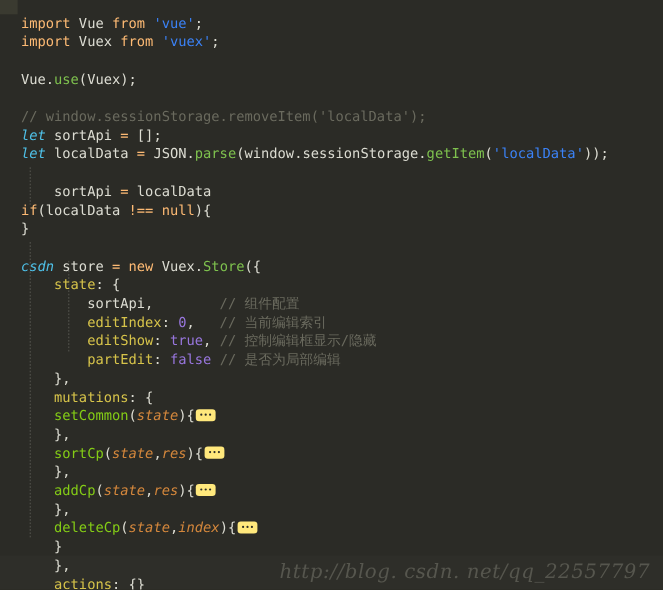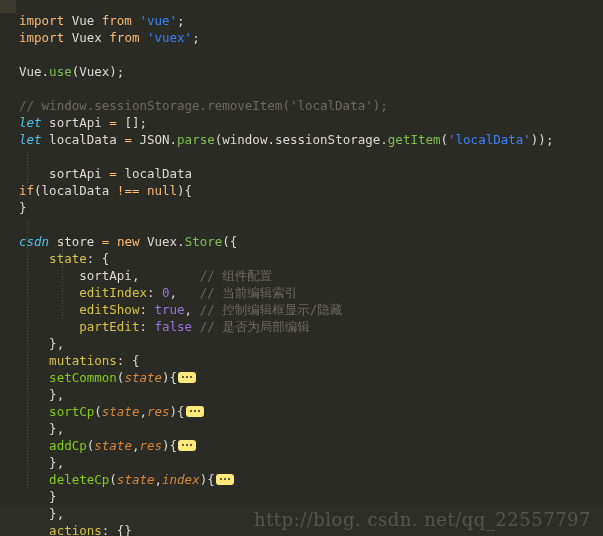--- a/index.html
+++ b/index.html
@@ -102,20 +102,21 @@
 
   .watermark {
     position: absolute;
     right: 12px;
     bottom: 6px;
     font-family: "DejaVu Serif", "Liberation Serif", serif;
     font-size: 18px;
     color: #56564e;
     letter-spacing: 0.5px;
     white-space: nowrap;
+    font-style: italic;
   }
 </style>
 </head>
 <body>
 
 <div id="editor">
 
   <div class="corner-panel"></div>
   <div class="bottom-band"></div>
 

